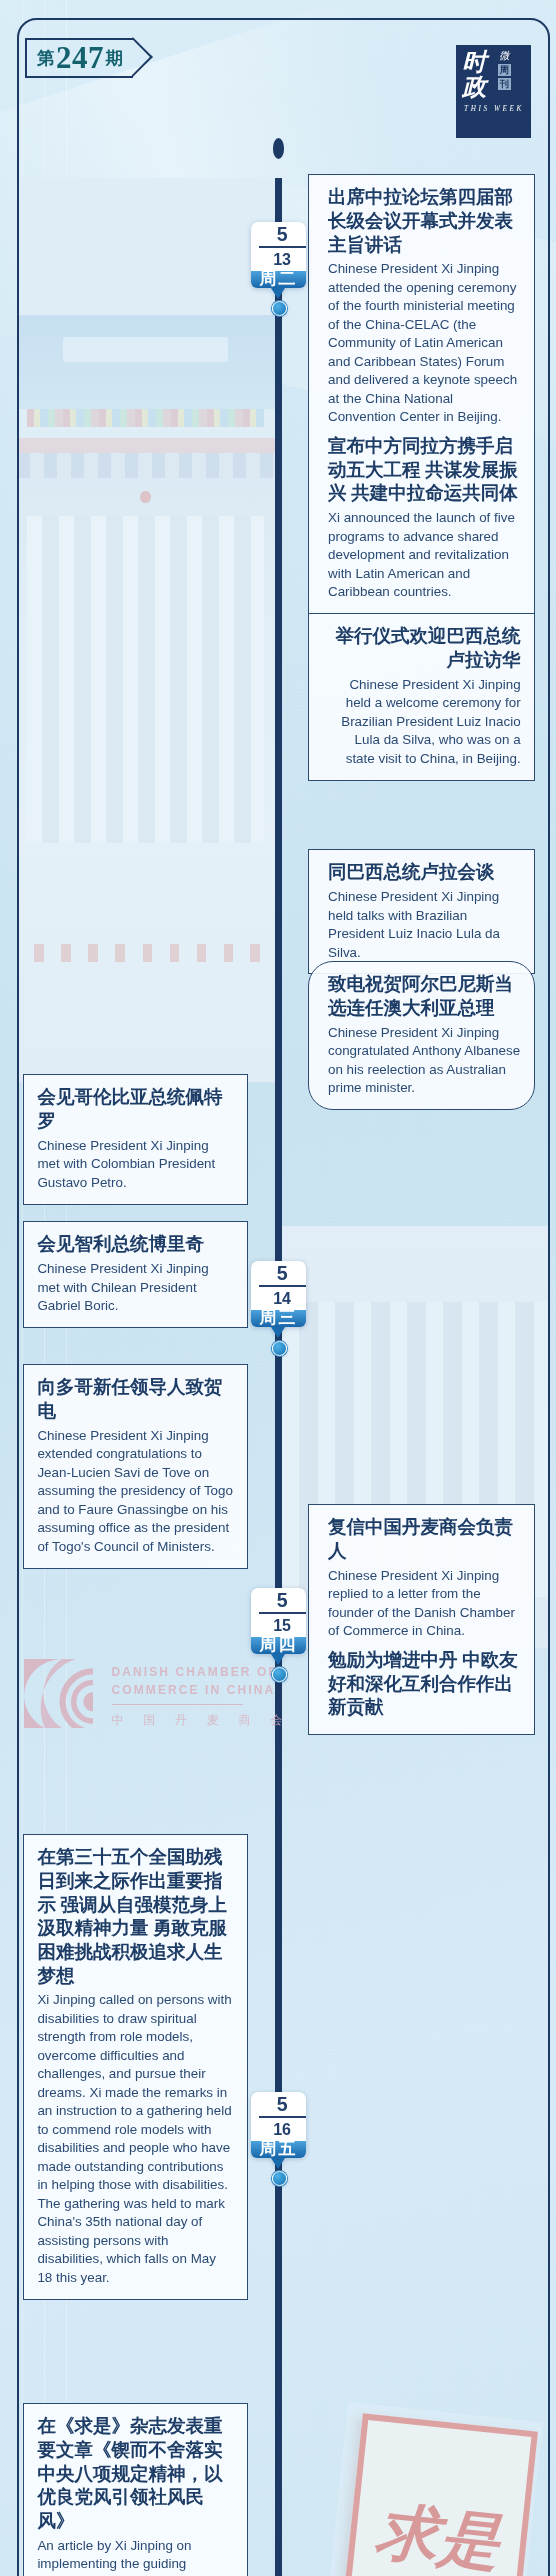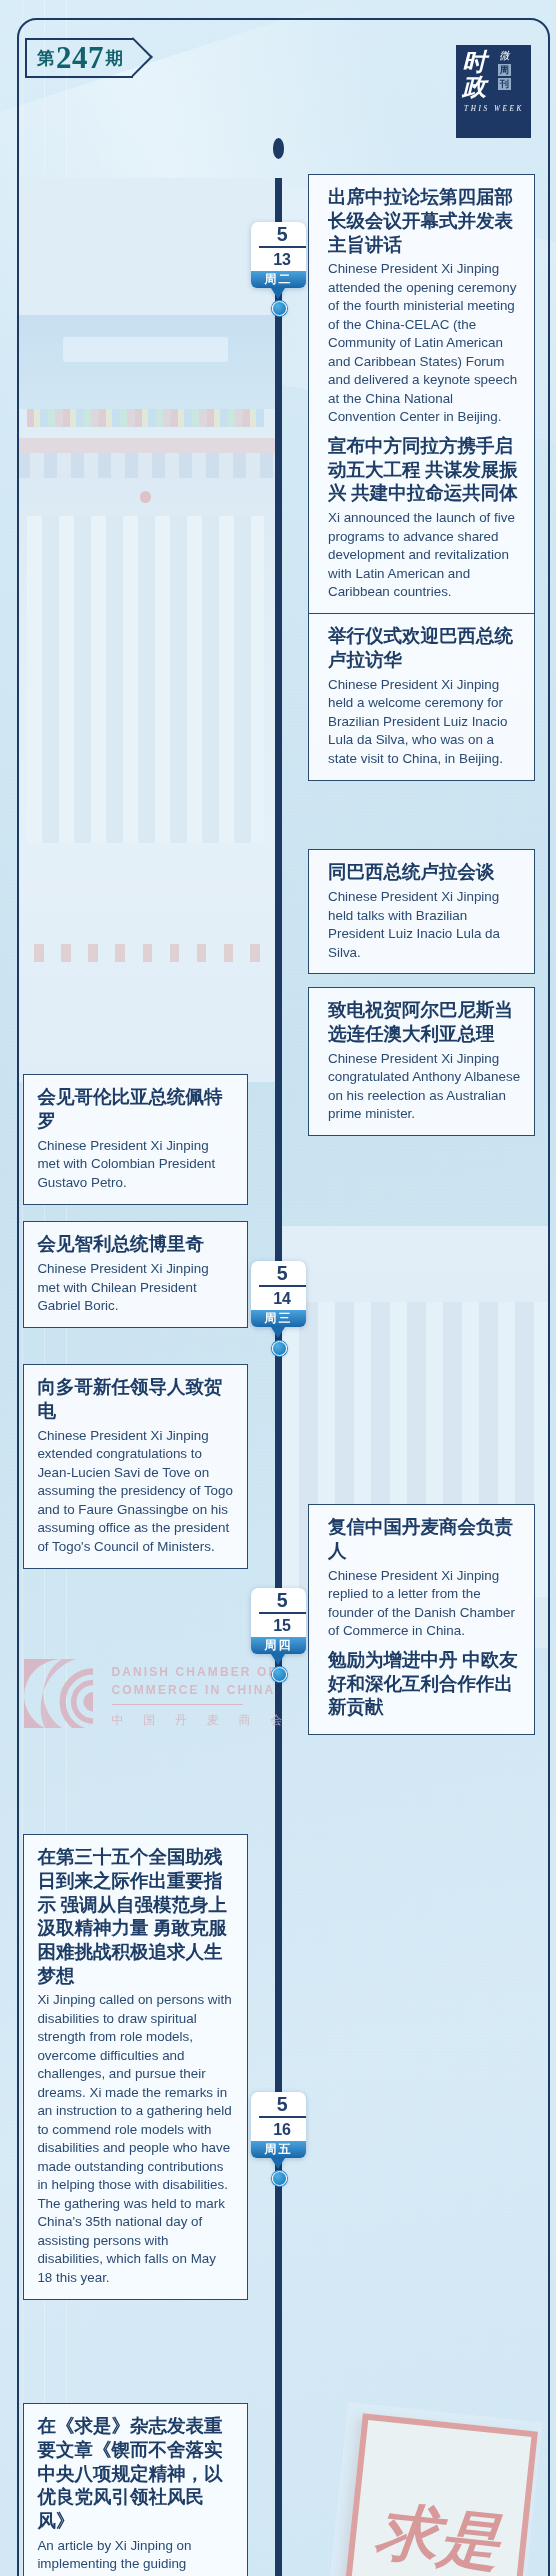--- a/index.html
+++ b/index.html
@@ -39,34 +39,34 @@
   
   .tl-line{position:absolute;left:275px;top:178px;width:7.2px;height:3140px;background:#1c3a63;z-index:1;}
   .tl-start{position:absolute;left:273px;top:138px;width:11.3px;height:20.6px;border-radius:50%;background:#1c3a63;z-index:1;}
 
   
   .date-badge{position:absolute;left:251px;width:55px;z-index:3;filter:drop-shadow(0 1.5px 2.6px rgba(20,60,110,.25));}
   .db-white{background:#ffffff;border-radius:7.2px 7.2px 0 0;padding-top:2.1px;}
   .db-m{font-size:19.6px;line-height:21.6px;font-weight:bold;color:#22406b;text-align:center;padding-left:7.2px;}
   .db-line{height:2.6px;background:#22406b;margin-left:8.2px;}
   .db-d{font-size:16px;line-height:23px;font-weight:bold;color:#22406b;text-align:center;padding-left:7.2px;}
-  .db-week{position:relative;height:16.5px;background:linear-gradient(180deg,#4aa3dc,#1866aa);border-radius:0 0 6.2px 6.2px;color:#fff;font-size:12px;font-weight:bold;letter-spacing:2.1px;text-align:center;line-height:16.5px;}
+  .db-week{position:relative;height:16.5px;background:linear-gradient(180deg,#4aa3dc,#1866aa);border-radius:0 0 6.2px 6.2px;color:#fff;font-size:17px;font-weight:bold;letter-spacing:2.1px;text-align:center;line-height:16.5px;}
   .db-week::after{content:"";position:absolute;left:50%;bottom:-10.8px;margin-left:-7.7px;border-left:7.7px solid transparent;border-right:7.7px solid transparent;border-top:11.3px solid #1969ad;}
   .db1{top:222px;} .db2{top:1261px;} .db3{top:1588px;} .db4{top:2092px;}
   .tl-dot{position:absolute;left:272px;width:13.4px;height:13.4px;border-radius:50%;background:radial-gradient(circle at 35% 30%,#4fb1e8,#1272b4);border:1.5px solid #fff;box-shadow:0 0 0 1px #2e86c8,0 1px 3.1px rgba(0,60,120,.35);z-index:3;box-sizing:content-box;}
   .dot1{top:301px;} .dot2{top:1341px;} .dot3{top:1667px;} .dot4{top:2171px;}
 
   
   .card{position:absolute;width:227px;background:rgba(249,252,255,.93);border:1.5px solid #2b4a70;box-sizing:border-box;padding:11.3px 13.4px;z-index:2;}
   .card.left{left:23px;width:225px;}
   .card.right{left:308px;padding-left:19px;}
   .card-title{font-family:"Liberation Serif","DejaVu Serif",serif;font-weight:bold;font-size:18.5px;line-height:1.28;color:#1e3d66;margin:0 0 3.1px 0;}
   .card-body{font-size:13.4px;line-height:1.38;color:#2a4a73;margin:0;}
   .card-section + .card-section{margin-top:8.2px;}
-  .cA{top:174px;} .cB{top:613px;} .cC{top:849px;} .cD{top:987px;}
+  .cA{top:174px;} .cB{top:613px;text-align:right;} .cC{top:849px;} .cD{top:961px;border-radius:25px;}
   .cE{top:1074px;} .cF{top:1221px;} .cG{top:1364px;} .cH{top:1504px;}
   .cI{top:1834px;} .cJ{top:2403px;}
 
   
   .photo{position:absolute;overflow:hidden;z-index:0;}
   .wash{position:absolute;left:0;top:0;right:0;bottom:0;background:rgba(224,238,247,.55);}
   .p-celac{left:16.5px;top:178px;width:258px;height:361px;background:#dcebf4;}
   .p-celac .backdrop{position:absolute;left:0;top:38%;width:100%;height:26%;background:linear-gradient(180deg,#a8cde8,#bfdcee);}
   .p-celac .banner{position:absolute;left:18%;top:44%;width:64%;height:7%;background:rgba(255,255,255,.55);border-radius:2.1px;}
   .p-celac .flags{position:absolute;left:4%;top:64%;width:92%;height:5%;background:repeating-linear-gradient(90deg,#d66a6a 0 7.2px,#e8d57a 7.2px 13.4px,#7ab8d8 13.4px 20.6px,#8fcf9a 20.6px 28px,#d6908f 28px 36px);opacity:.55;}

